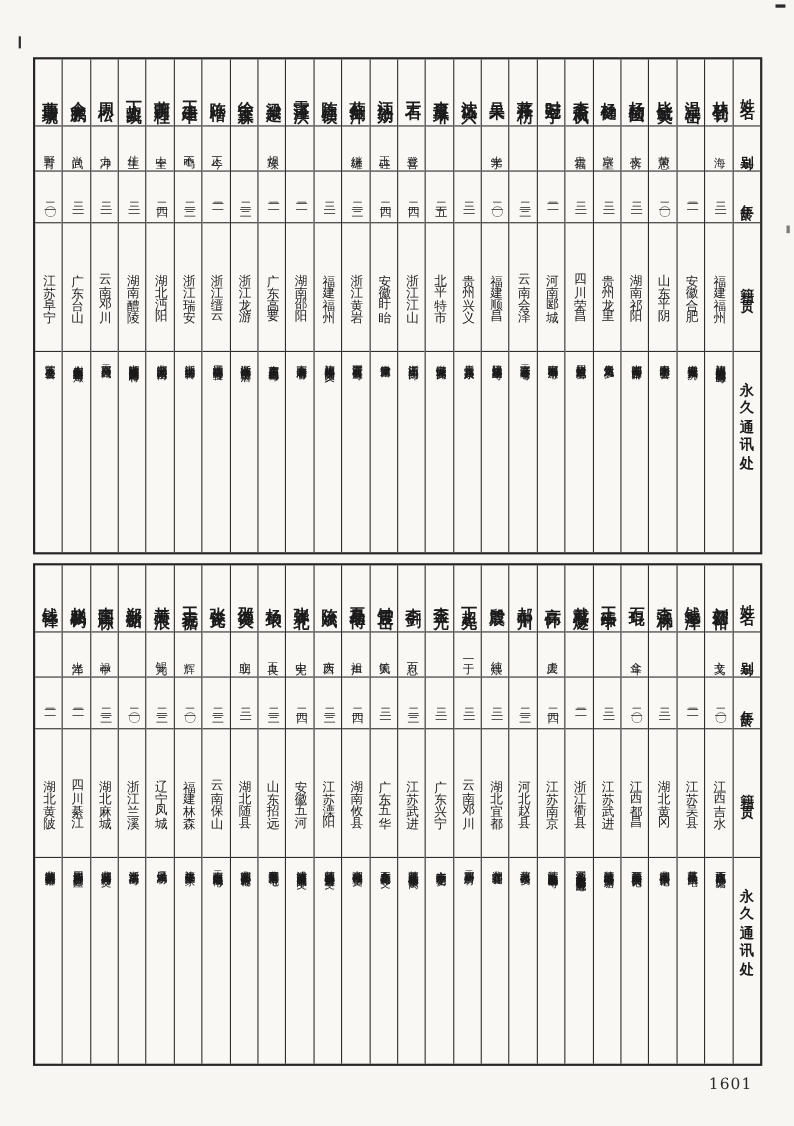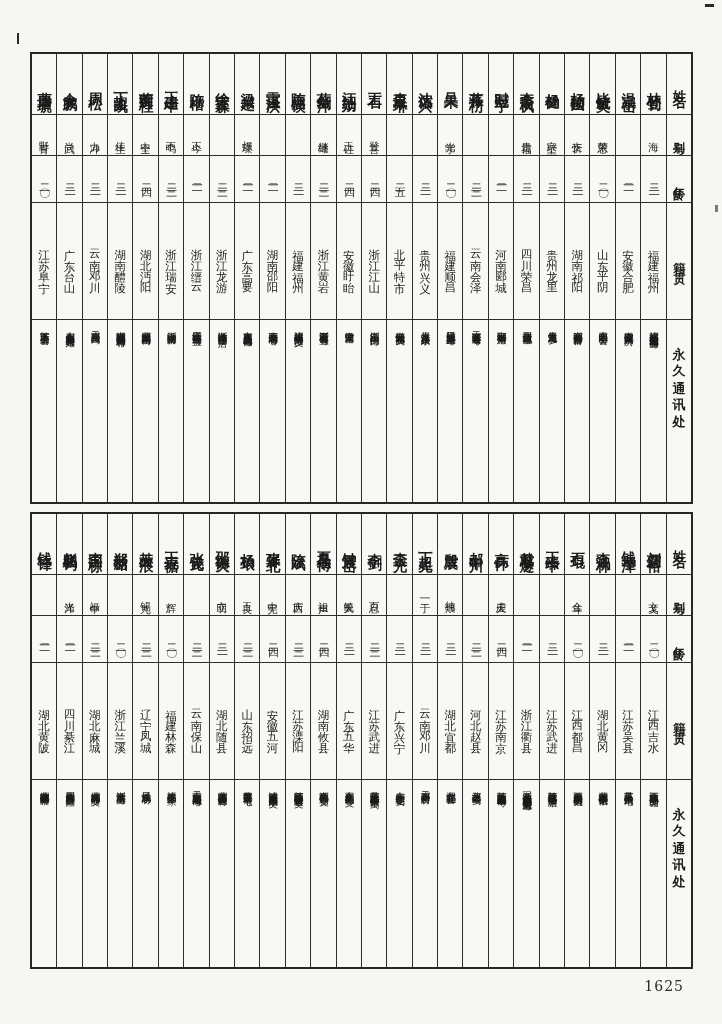--- a/index.html
+++ b/index.html
@@ -419,14 +419,14 @@
       </div>
       <div class="col">
         <div class="cell c-name">钱锋</div>
         <div class="cell c-alias"></div>
         <div class="cell c-age">二一</div>
         <div class="cell c-native">湖北黄陂</div>
         <div class="cell c-addr">湖北黄陂谌家矶邮转</div>
       </div>
     </div>
 
-  <div class="pageno">1625</div>
+  <div class="pageno">1601</div>
 </div>
 
 </body></html>

